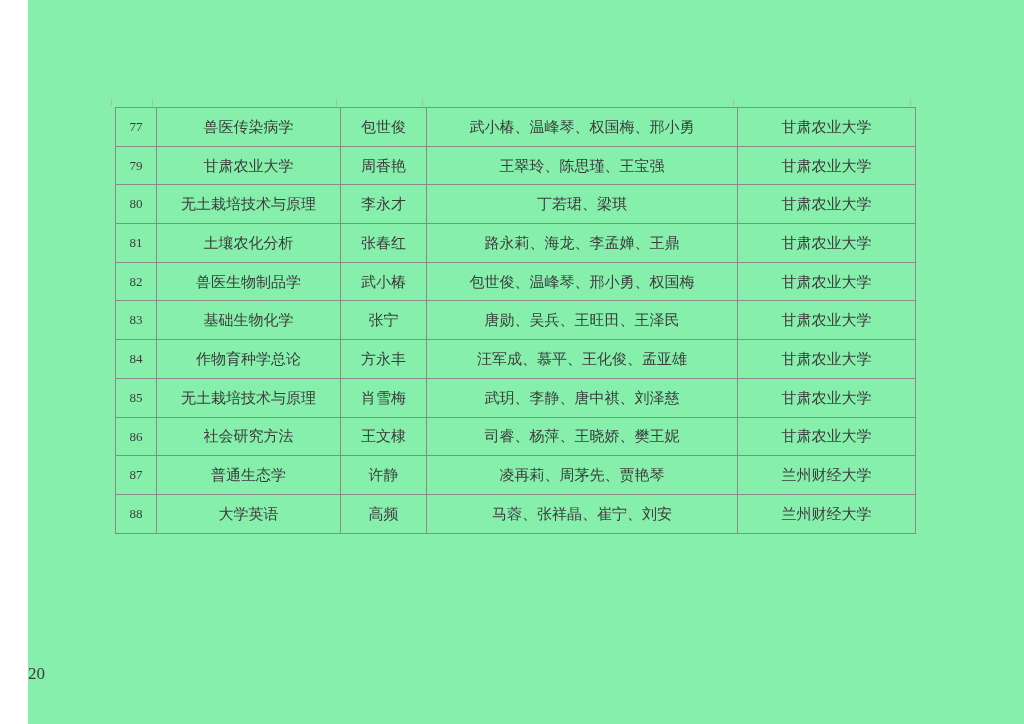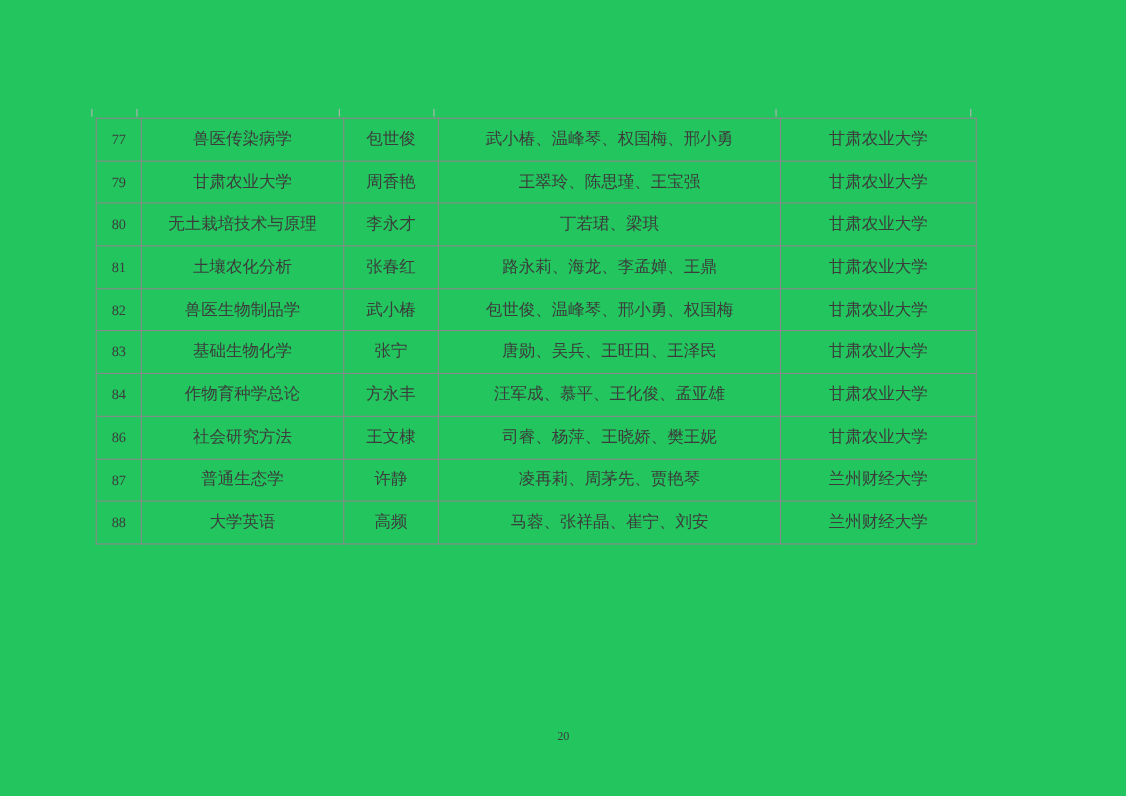--- a/index.html
+++ b/index.html
@@ -11,21 +11,22 @@
     width: 1024px;
     height: 724px;
     position: relative;
     overflow: hidden;
     font-family: "Liberation Serif", "DejaVu Serif", serif;
     color: var(--text-color, #3c3c3c);
   }
   .page {
     position: absolute;
     inset: 0;
-    background: #22c55e;
+    background: #86efac;
+    margin-left: 28px;
   }
   
   .tick {
     position: absolute;
     top: 99px;
     width: 1px;
     height: 7px;
     background: var(--tick-color, #b5b5b5);
   }
   .course-table {
@@ -50,22 +51,22 @@
     height: 38.7px;
   }
   .course-table td.col-num {
     font-size: 13px;
   }
   .footer-page-number {
     position: absolute;
     left: 0;
     right: 0;
     top: 664px;
-    text-align: center;
-    font-size: 11px;
+    text-align: left;
+    font-size: 17px;
     color: var(--text-color, #3c3c3c);
   }
 </style>
 </head>
 <body>
 
 <div class="page">
 
   <div class="tick" style="left:83px"></div>
   <div class="tick" style="left:124px"></div>
@@ -126,20 +127,27 @@
           <td>甘肃农业大学</td>
         </tr>
         <tr>
           <td class="col-num">84</td>
           <td>作物育种学总论</td>
           <td>方永丰</td>
           <td>汪军成、慕平、王化俊、孟亚雄</td>
           <td>甘肃农业大学</td>
         </tr>
         <tr>
+          <td class="col-num">85</td>
+          <td>无土栽培技术与原理</td>
+          <td>肖雪梅</td>
+          <td>武玥、李静、唐中祺、刘泽慈</td>
+          <td>甘肃农业大学</td>
+        </tr>
+        <tr>
           <td class="col-num">86</td>
           <td>社会研究方法</td>
           <td>王文棣</td>
           <td>司睿、杨萍、王晓娇、樊王妮</td>
           <td>甘肃农业大学</td>
         </tr>
         <tr>
           <td class="col-num">87</td>
           <td>普通生态学</td>
           <td>许静</td>

